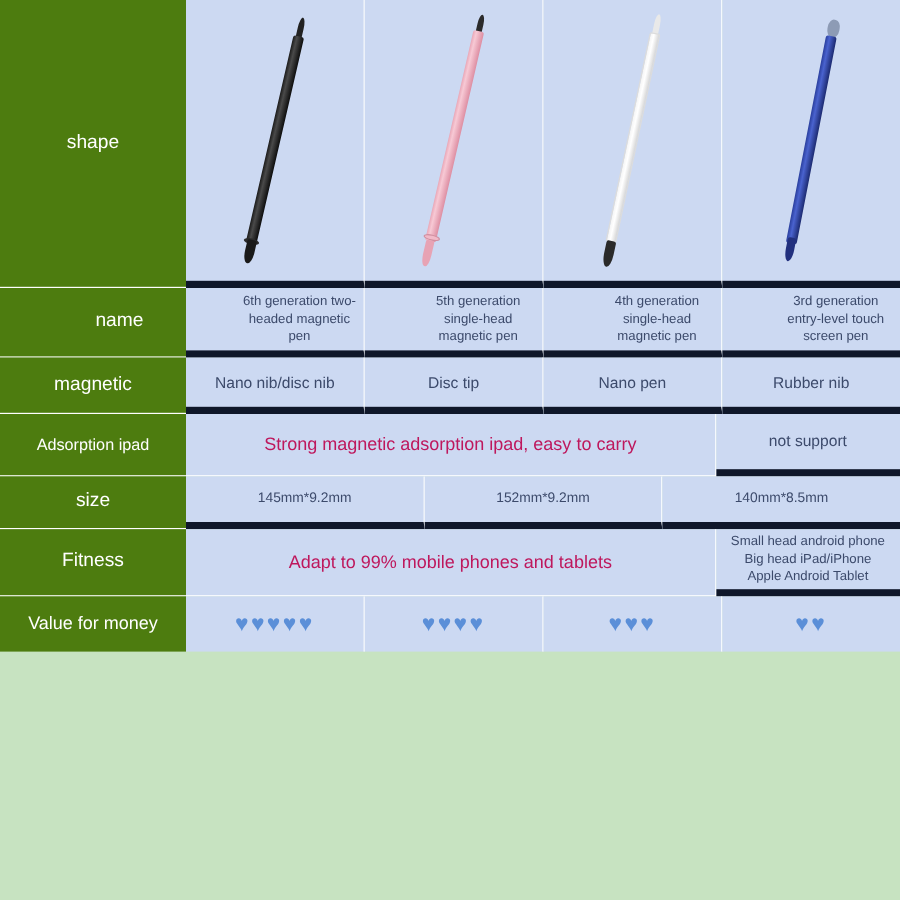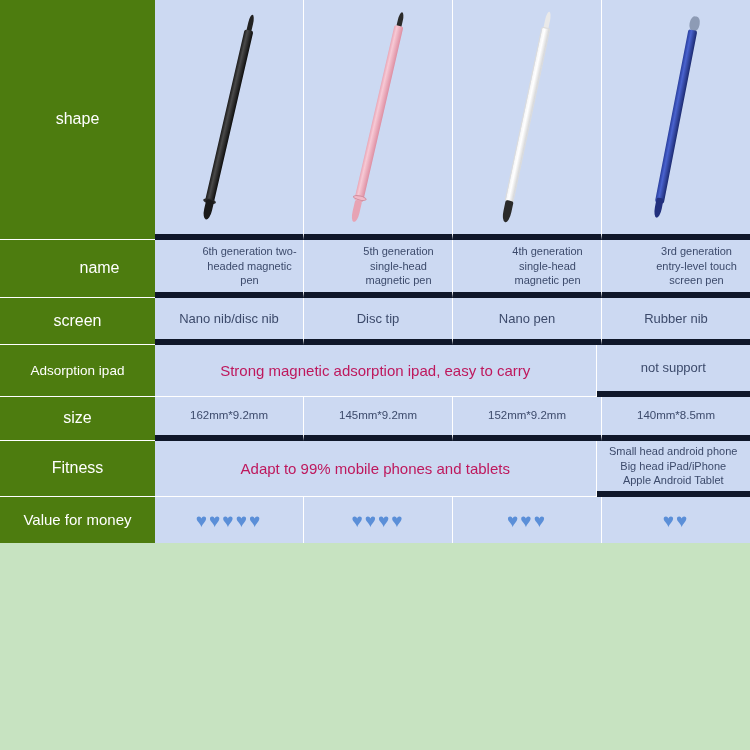--- a/index.html
+++ b/index.html
@@ -350,37 +350,36 @@
 
     <div class="row row-name">
       <div class="label-cell">name</div>
       <div class="data-cell">6th generation two-headed magnetic pen</div>
       <div class="data-cell">5th generation single-head magnetic pen</div>
       <div class="data-cell">4th generation single-head magnetic pen</div>
       <div class="data-cell">3rd generation entry-level touch screen pen</div>
     </div>
 
     <div class="row row-written">
-      <div class="label-cell">screen</div>
+      <div class="label-cell">magnetic</div>
       <div class="data-cell">Nano nib/disc nib</div>
       <div class="data-cell">Disc tip</div>
       <div class="data-cell">Nano pen</div>
       <div class="data-cell">Rubber nib</div>
     </div>
 
 
     <div class="row row-ads">
       <div class="label-cell">Adsorption ipad</div>
       <div class="merged-cell">Strong magnetic adsorption ipad, easy to carry</div>
       <div class="data-cell">not support</div>
     </div>
 
     <div class="row row-size">
       <div class="label-cell">size</div>
-      <div class="data-cell">162mm*9.2mm</div>
       <div class="data-cell">145mm*9.2mm</div>
       <div class="data-cell">152mm*9.2mm</div>
       <div class="data-cell">140mm*8.5mm</div>
     </div>
 
     <div class="row row-fitness">
       <div class="label-cell">Fitness</div>
       <div class="merged-cell">Adapt to 99% mobile phones and tablets</div>
       <div class="data-cell multiline">Small head android phone
 Big head iPad/iPhone

